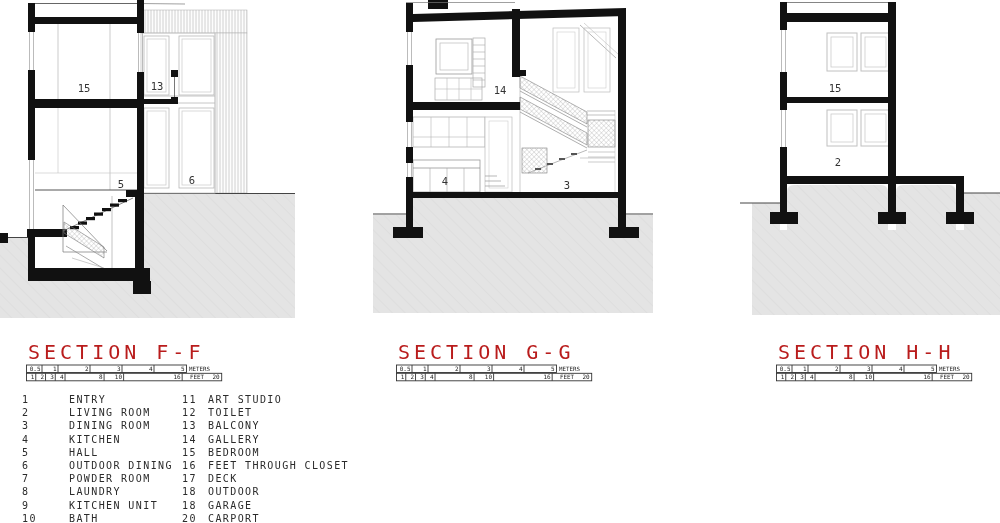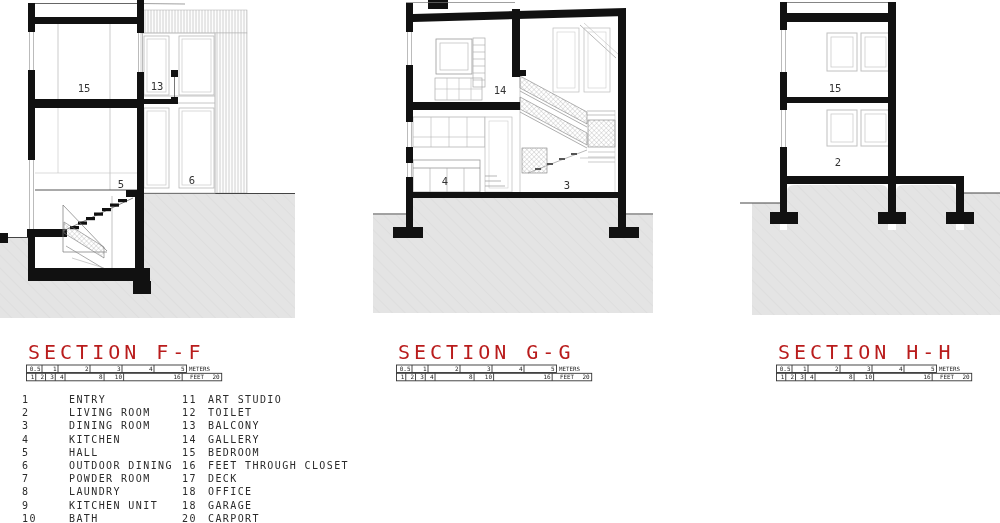--- a/index.html
+++ b/index.html
@@ -418,21 +418,21 @@
     <div class="legend-row">
       <span class="legend-num-1">7</span>
       <span class="legend-name-1">POWDER ROOM</span>
       <span class="legend-num-2">17</span>
       <span class="legend-name-2">DECK</span>
     </div>
     <div class="legend-row">
       <span class="legend-num-1">8</span>
       <span class="legend-name-1">LAUNDRY</span>
       <span class="legend-num-2">18</span>
-      <span class="legend-name-2">OFFICE</span>
+      <span class="legend-name-2">OUTDOOR</span>
     </div>
     <div class="legend-row">
       <span class="legend-num-1">9</span>
       <span class="legend-name-1">KITCHEN UNIT</span>
       <span class="legend-num-2">18</span>
       <span class="legend-name-2">GARAGE</span>
     </div>
     <div class="legend-row">
       <span class="legend-num-1">10</span>
       <span class="legend-name-1">BATH</span>

